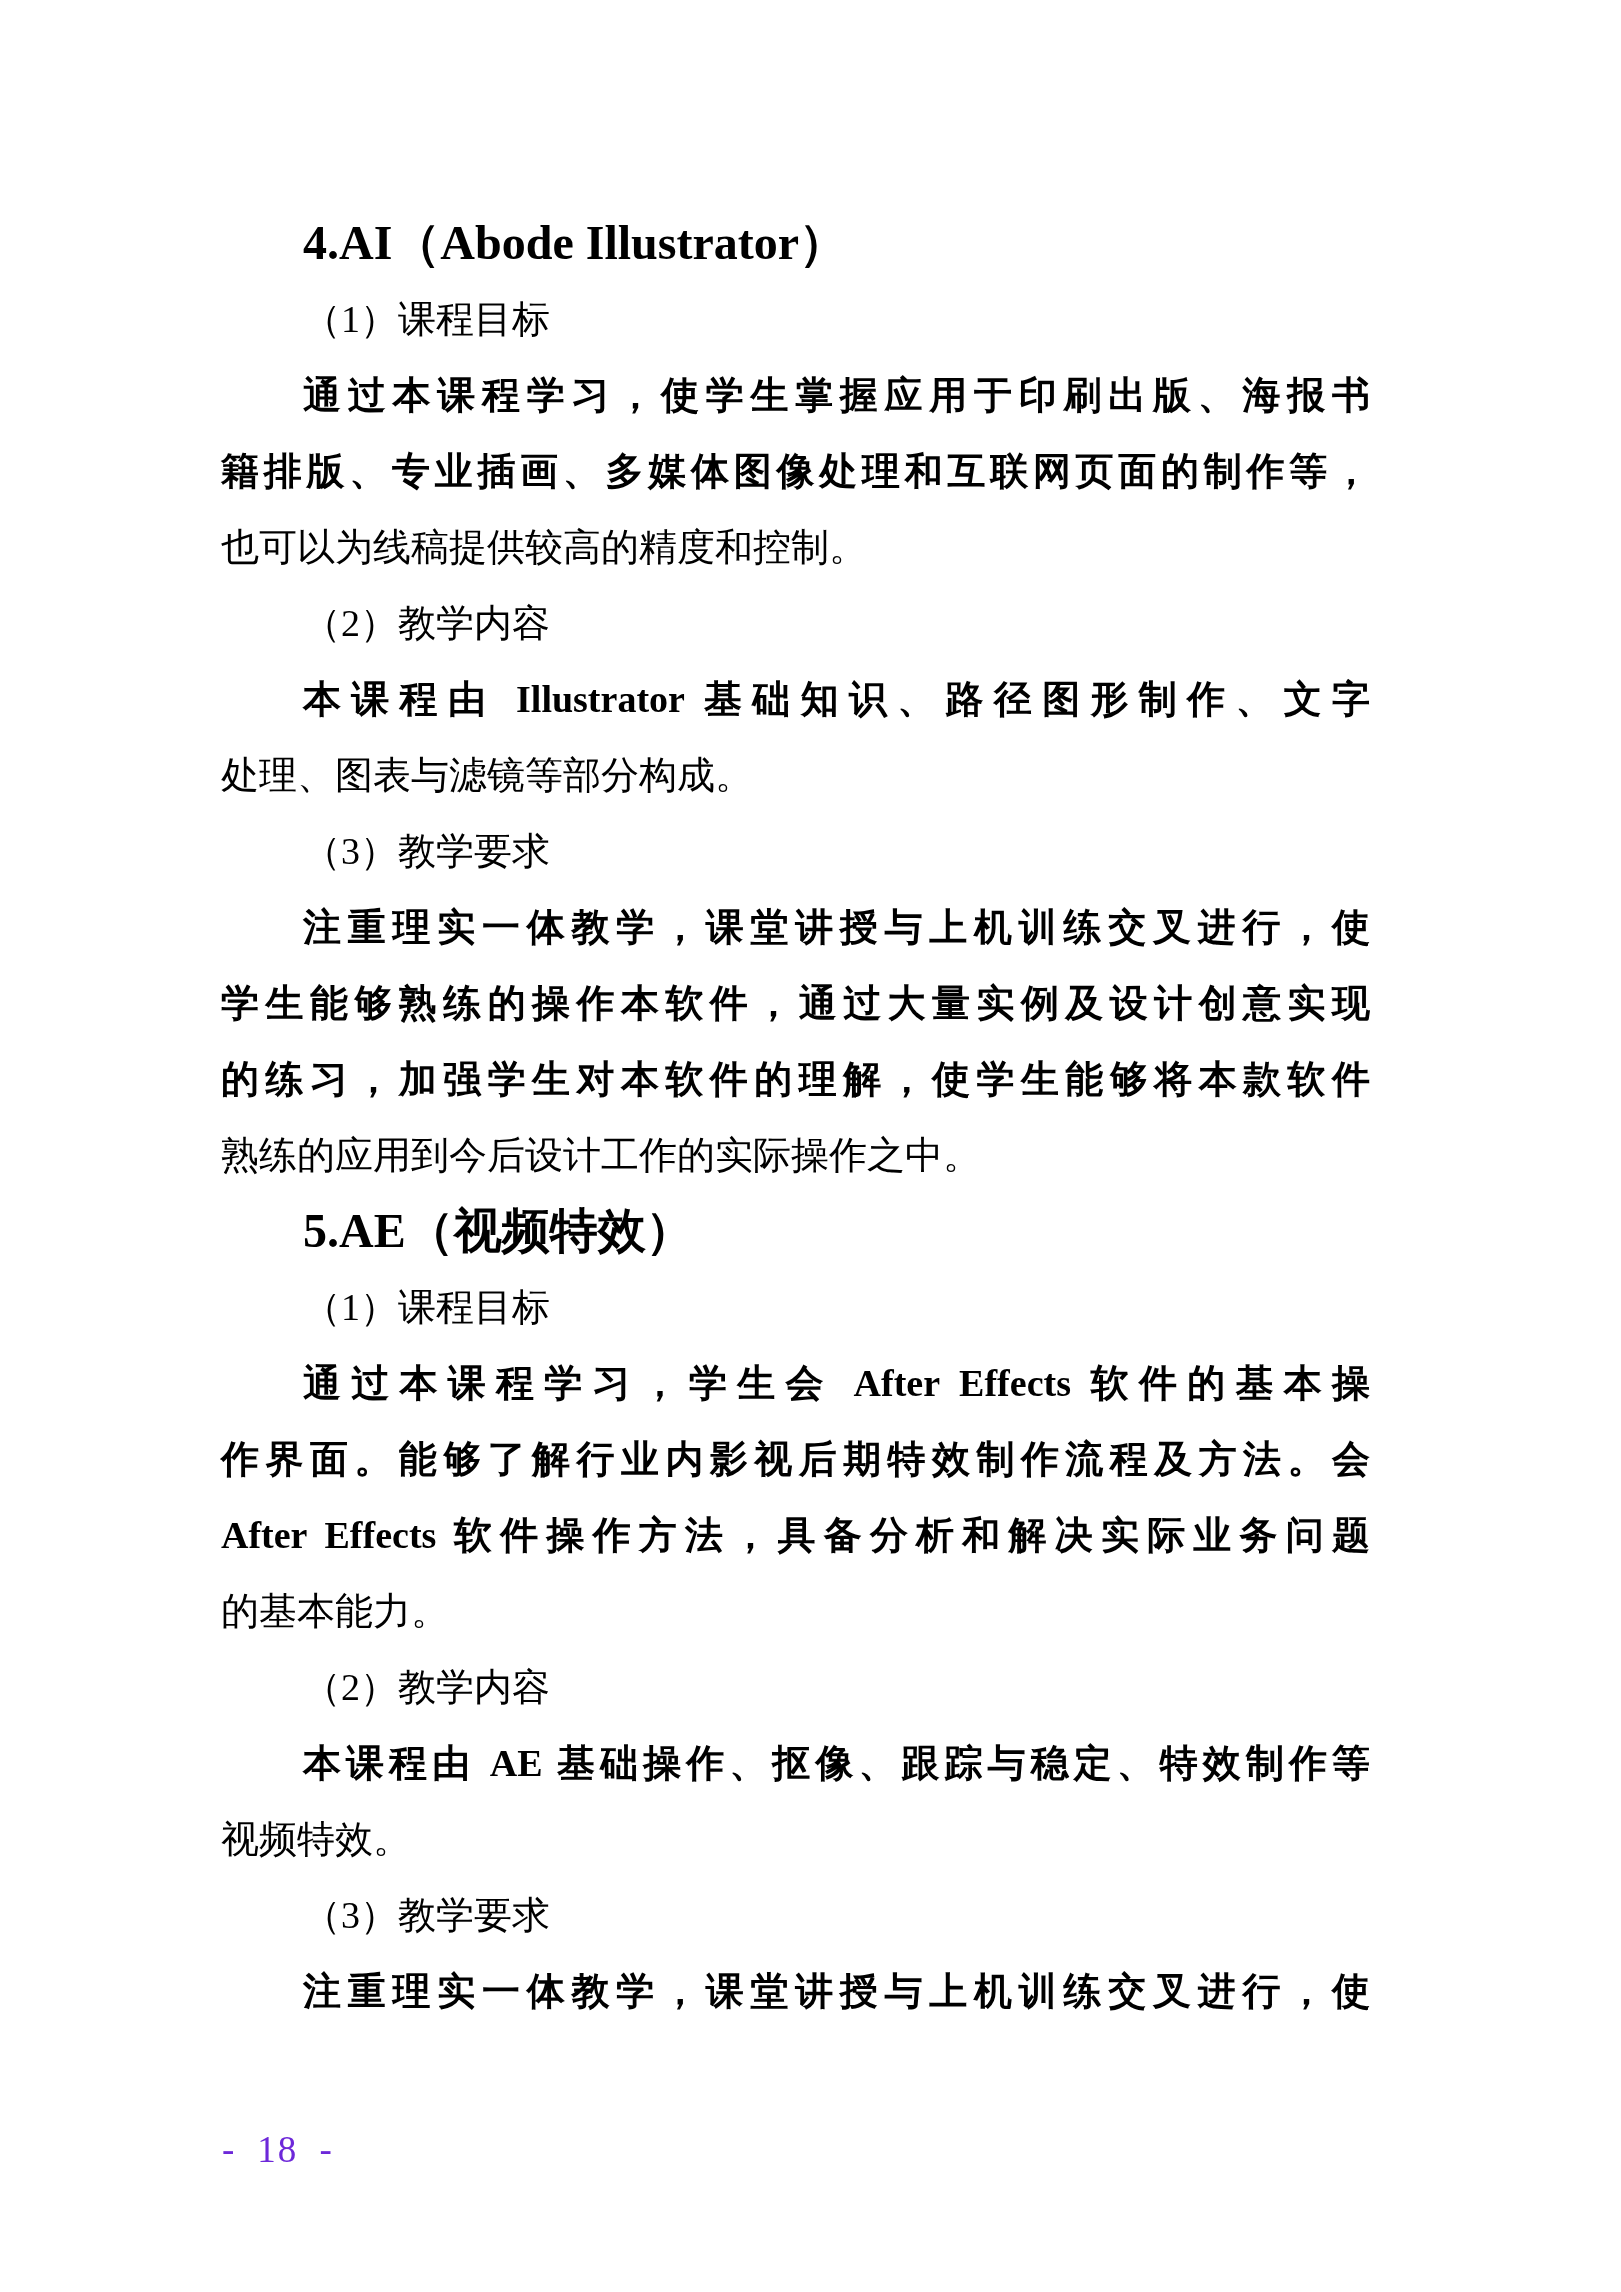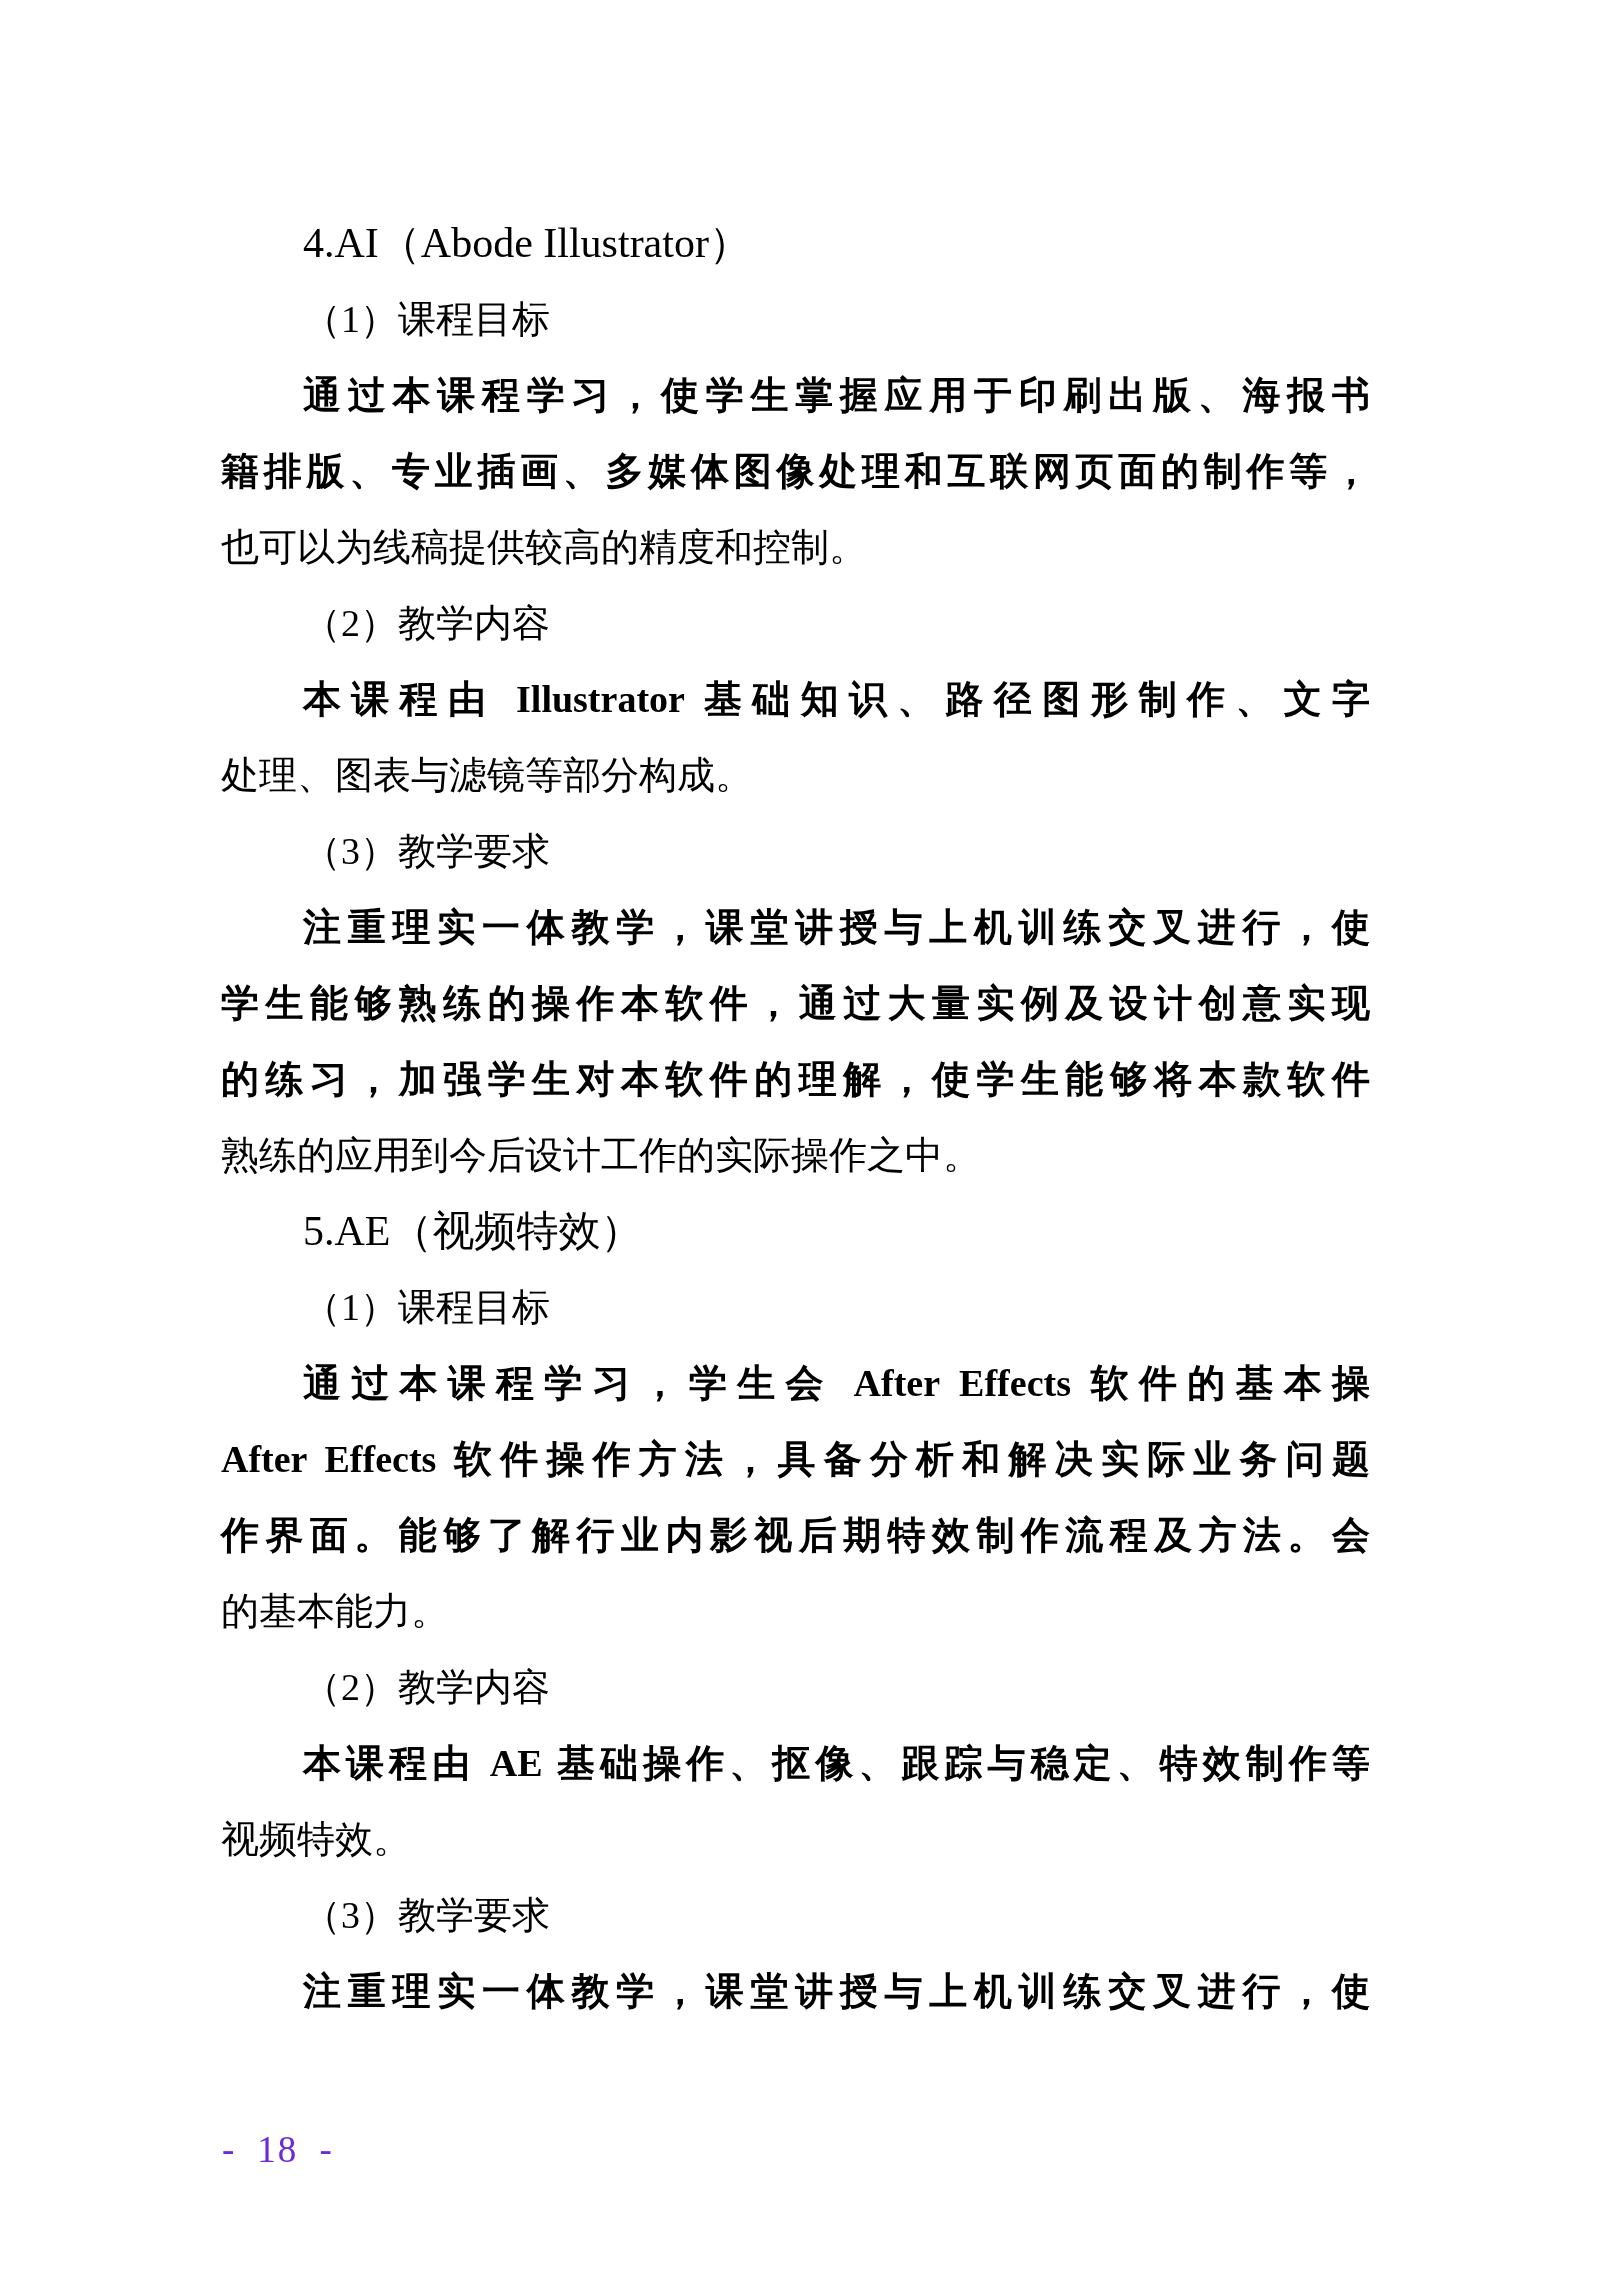--- a/index.html
+++ b/index.html
@@ -32,22 +32,22 @@
   }
   .line.indent { text-indent: 82px; }
   .line.fill {
     text-align: justify;
     text-align-last: justify;
     -moz-text-align-last: justify;
     text-justify: inter-character;
     font-weight: bold;
   }
   .block.heading .line {
-    font-weight: normal;
-    font-size: 42px;
+    font-weight: bold;
+    font-size: 48px;
   }
   .pagenum {
     position: absolute;
     left: 222px;
     top: 2120px;
     font-size: 37px;
     line-height: 59px;
     letter-spacing: 2px;
     word-spacing: 9.8px;
     color: #6d28d9;
@@ -86,22 +86,22 @@
         <div class="line">熟练的应用到今后设计工作的实际操作之中。</div>
       </div>
       <div class="block heading">
         <div class="line indent">5.AE（视频特效）</div>
       </div>
       <div class="block subhead">
         <div class="line indent">（1）课程目标</div>
       </div>
       <div class="block body">
         <div class="line indent fill">通过本课程学习，学生会 After Effects 软件的基本操</div>
+        <div class="line fill">作界面。能够了解行业内影视后期特效制作流程及方法。会</div>
         <div class="line fill">After Effects 软件操作方法，具备分析和解决实际业务问题</div>
-        <div class="line fill">作界面。能够了解行业内影视后期特效制作流程及方法。会</div>
         <div class="line">的基本能力。</div>
       </div>
       <div class="block subhead">
         <div class="line indent">（2）教学内容</div>
       </div>
       <div class="block body">
         <div class="line indent fill">本课程由 AE 基础操作、抠像、跟踪与稳定、特效制作等</div>
         <div class="line">视频特效。</div>
       </div>
       <div class="block subhead">

